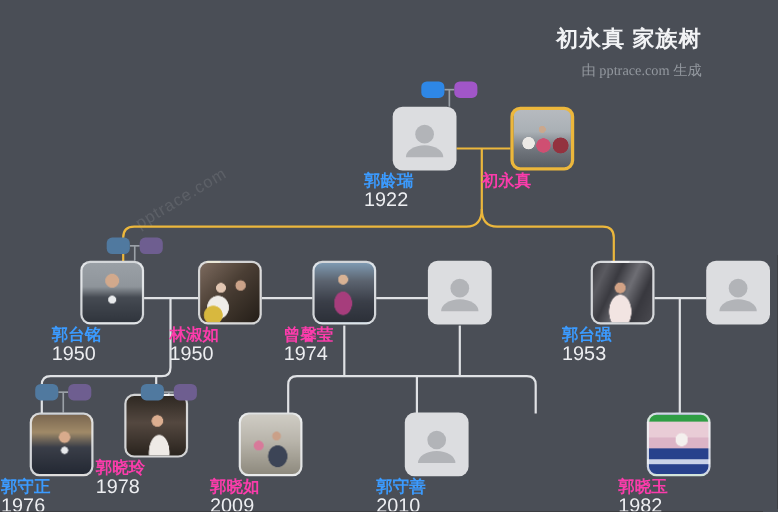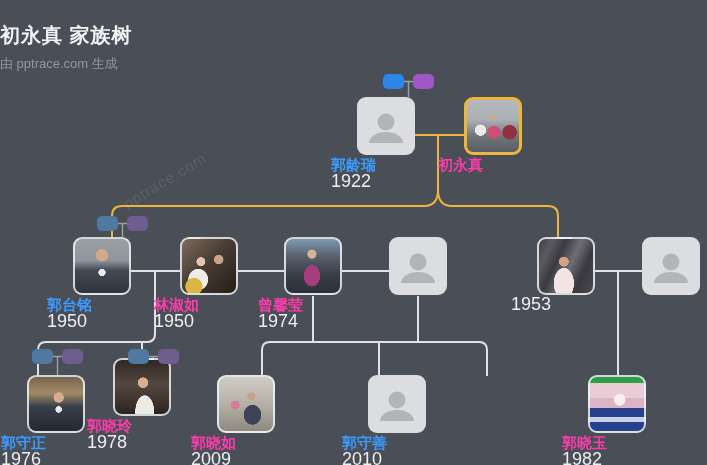--- a/index.html
+++ b/index.html
@@ -9,23 +9,23 @@
     --btn-blue:#2e87e6; --btn-purple:#a156c8; --btn-blue-muted:#50799f; --btn-purple-muted:#6e5e90;
     --placeholder-bg:#dcdde0; --silhouette:#b2b4b8; --photo-border:rgba(240,242,245,.85);
     --watermark-color:rgba(255,255,255,.10);
   }
   html,body{margin:0;padding:0;background:#333;}
   .stage{
     position:relative;width:707px;height:465px;overflow:hidden;
     background:var(--background);
     font-family:"Liberation Sans","DejaVu Sans",sans-serif;
   }
-  .header{position:absolute;top:22px;left:0;width:638px;text-align:left;}
+  .header{position:absolute;top:22px;left:0;width:638px;text-align:right;}
   .title{font-size:20px;font-weight:700;color:var(--title-text);letter-spacing:1px;}
-  .subtitle{margin-top:6px;font-size:13px;color:var(--subtitle-text);}
+  .subtitle{margin-top:6px;font-size:13px;color:var(--subtitle-text);font-family:Liberation Serif, serif;}
   .watermark{
     position:absolute;left:118px;top:172px;font-size:15px;letter-spacing:1px;
     color:var(--watermark-color);transform:rotate(-31deg);white-space:nowrap;
   }
   svg.connectors{position:absolute;left:0;top:0;}
   .l-white{stroke:var(--line);stroke-width:2;fill:none;}
   .l-yellow{stroke:var(--accent-yellow);stroke-width:2;fill:none;}
   .l-tick{stroke:var(--tick-gray);stroke-width:1.5;fill:none;}
 
   .person{position:absolute;width:58px;}
@@ -190,20 +190,21 @@
       <svg class="sil" viewBox="0 0 58 58">
         <circle cx="29" cy="25" r="8.5"></circle>
           <path d="M12 46 a17 11 0 0 1 34 0 z"></path>
       </svg>
     </div>
   </div>
 
   <div class="person" style="left:537px;top:237px">
     <div class="photo ph-taiqiang"></div>
     <div class="plabels">
+      <div class="pname male">郭台强</div>
       <div class="pyear">1953</div>
     </div>
   </div>
 
   <div class="person" style="left:642px;top:237px">
     <div class="photo placeholder">
       <svg class="sil" viewBox="0 0 58 58">
         <circle cx="29" cy="25" r="8.5"></circle>
           <path d="M12 46 a17 11 0 0 1 34 0 z"></path>
       </svg>

